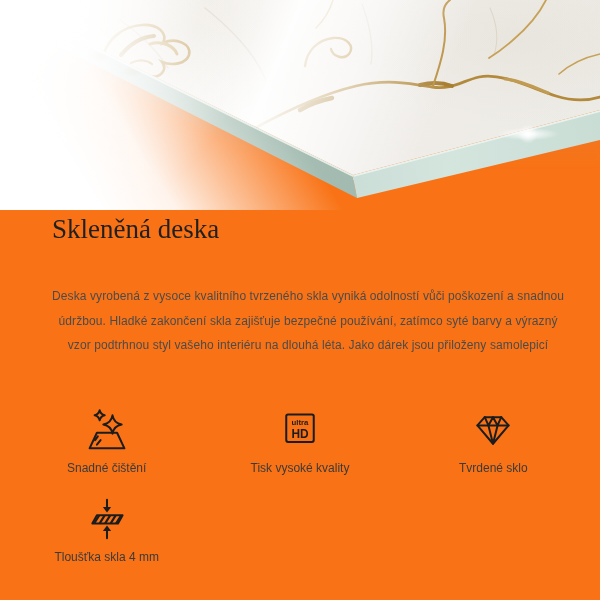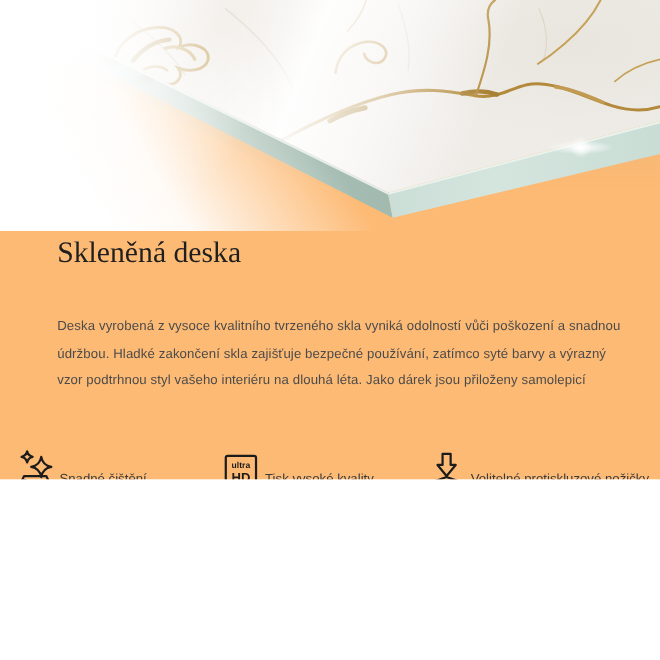--- a/index.html
+++ b/index.html
@@ -1,17 +1,17 @@
 <!DOCTYPE html>
 <html><head>
 <meta charset="utf-8">
 <style>
   html,body{margin:0;padding:0;background:#fff;}
-  .page{position:relative;width:600px;height:436px;background:#fdba74;overflow:hidden;
-        font-family:"Liberation Sans",sans-serif;}
+  .page{position:relative;width:600px;height:600px;background:#f97316;overflow:hidden;
+        font-family:"Liberation Sans",sans-serif;text-align:center;}
 
   
   .hero{position:absolute;left:0;top:0;width:600px;height:210px;}
   .hero .layer{position:absolute;left:0;top:0;width:600px;height:210px;}
   .surface{
     clip-path:polygon(0px 0px,600px 0px,600px 110px,353px 175px);
     background:
       radial-gradient(ellipse 300px 140px at 165px 30px, rgba(210,198,176,.28), transparent 70%),
       radial-gradient(ellipse 260px 120px at 520px 40px, rgba(214,206,190,.22), transparent 70%),
       linear-gradient(100deg,#f6f4f0,#f0ede9 55%,#edebe6);
@@ -55,21 +55,21 @@
   
   .heading{position:absolute;left:52px;top:212px;color:#1f1f1f;
            font-family:"Liberation Serif",serif;font-size:27px;line-height:34px;font-weight:400;}
   .desc{position:absolute;left:52px;top:284px;color:#4b4b4b;
         font-size:12px;line-height:24.6px;letter-spacing:.1px;}
   .desc div{white-space:nowrap;}
 
   
   .features{position:absolute;left:10px;top:408px;width:580px;
             display:grid;grid-template-columns:repeat(3,1fr);row-gap:22px;}
-  .feature{display:flex;flex-direction:row;align-items:center;}
+  .feature{display:flex;flex-direction:column;align-items:center;}
   .feature svg{width:44px;height:44px;display:block;}
   .feature .label{margin-top:9px;font-size:12px;color:#3a3a3a;white-space:nowrap;}
   .ic{stroke:#1c1c1c;fill:none;stroke-width:2.2;stroke-linejoin:round;stroke-linecap:round;}
   .ic-fill{fill:#1c1c1c;stroke:none;}
   .ic-txt{fill:#1c1c1c;font-family:"Liberation Sans",sans-serif;text-anchor:middle;}
 </style>
 </head>
 <body>
 
 <div class="page">
@@ -132,29 +132,30 @@
     <div class="feature">
       <svg viewBox="0 0 48 48">
         <rect class="ic" x="9" y="7" width="30" height="30" rx="2" stroke-width="2.6"></rect>
         <text class="ic-txt" x="24" y="19" font-size="8.5" font-weight="600">ultra</text>
         <text class="ic-txt" x="24" y="32.5" font-size="13" font-weight="800">HD</text>
       </svg>
       <div class="label">Tisk vysoké kvality</div>
     </div>
 
 
-
     <div class="feature">
       <svg viewBox="0 0 48 48">
-        <path class="ic" d="M24,28 L41,34 L41,38 L24,45 L7,38 L7,34 Z"></path>
-        <path class="ic" d="M7,34 L24,41 L41,34 M24,41 L24,45"></path>
-        <path class="ic" fill="#fff" d="M20,5 L28,5 L28,16 L33,16 L24,27 L15,16 L20,16 Z"></path>
+        <path class="ic" d="M15,10 L33,10 L41,19 L24,39 L7,19 Z"></path>
+        <path class="ic" d="M7,19 L41,19"></path>
+        <path class="ic" d="M15,10 L19,19 L24,10 L29,19 L33,10"></path>
+        <path class="ic" d="M19,19 L24,39 M29,19 L24,39"></path>
       </svg>
-      <div class="label">Volitelné protiskluzové nožičky</div>
+      <div class="label">Tvrdené sklo</div>
     </div>
+
 
     <div class="feature">
       <svg viewBox="0 0 48 48">
         <defs>
           <clipPath id="barclip">
               <path d="M13,20 L41,20 L36,29 L8,29 Z"></path>
             </clipPath>
         </defs>
         <path class="ic" stroke-width="2" d="M13,20 L41,20 L36,29 L8,29 Z"></path>
         <g clip-path="url(#barclip)" stroke="#1c1c1c" stroke-width="2.4">

